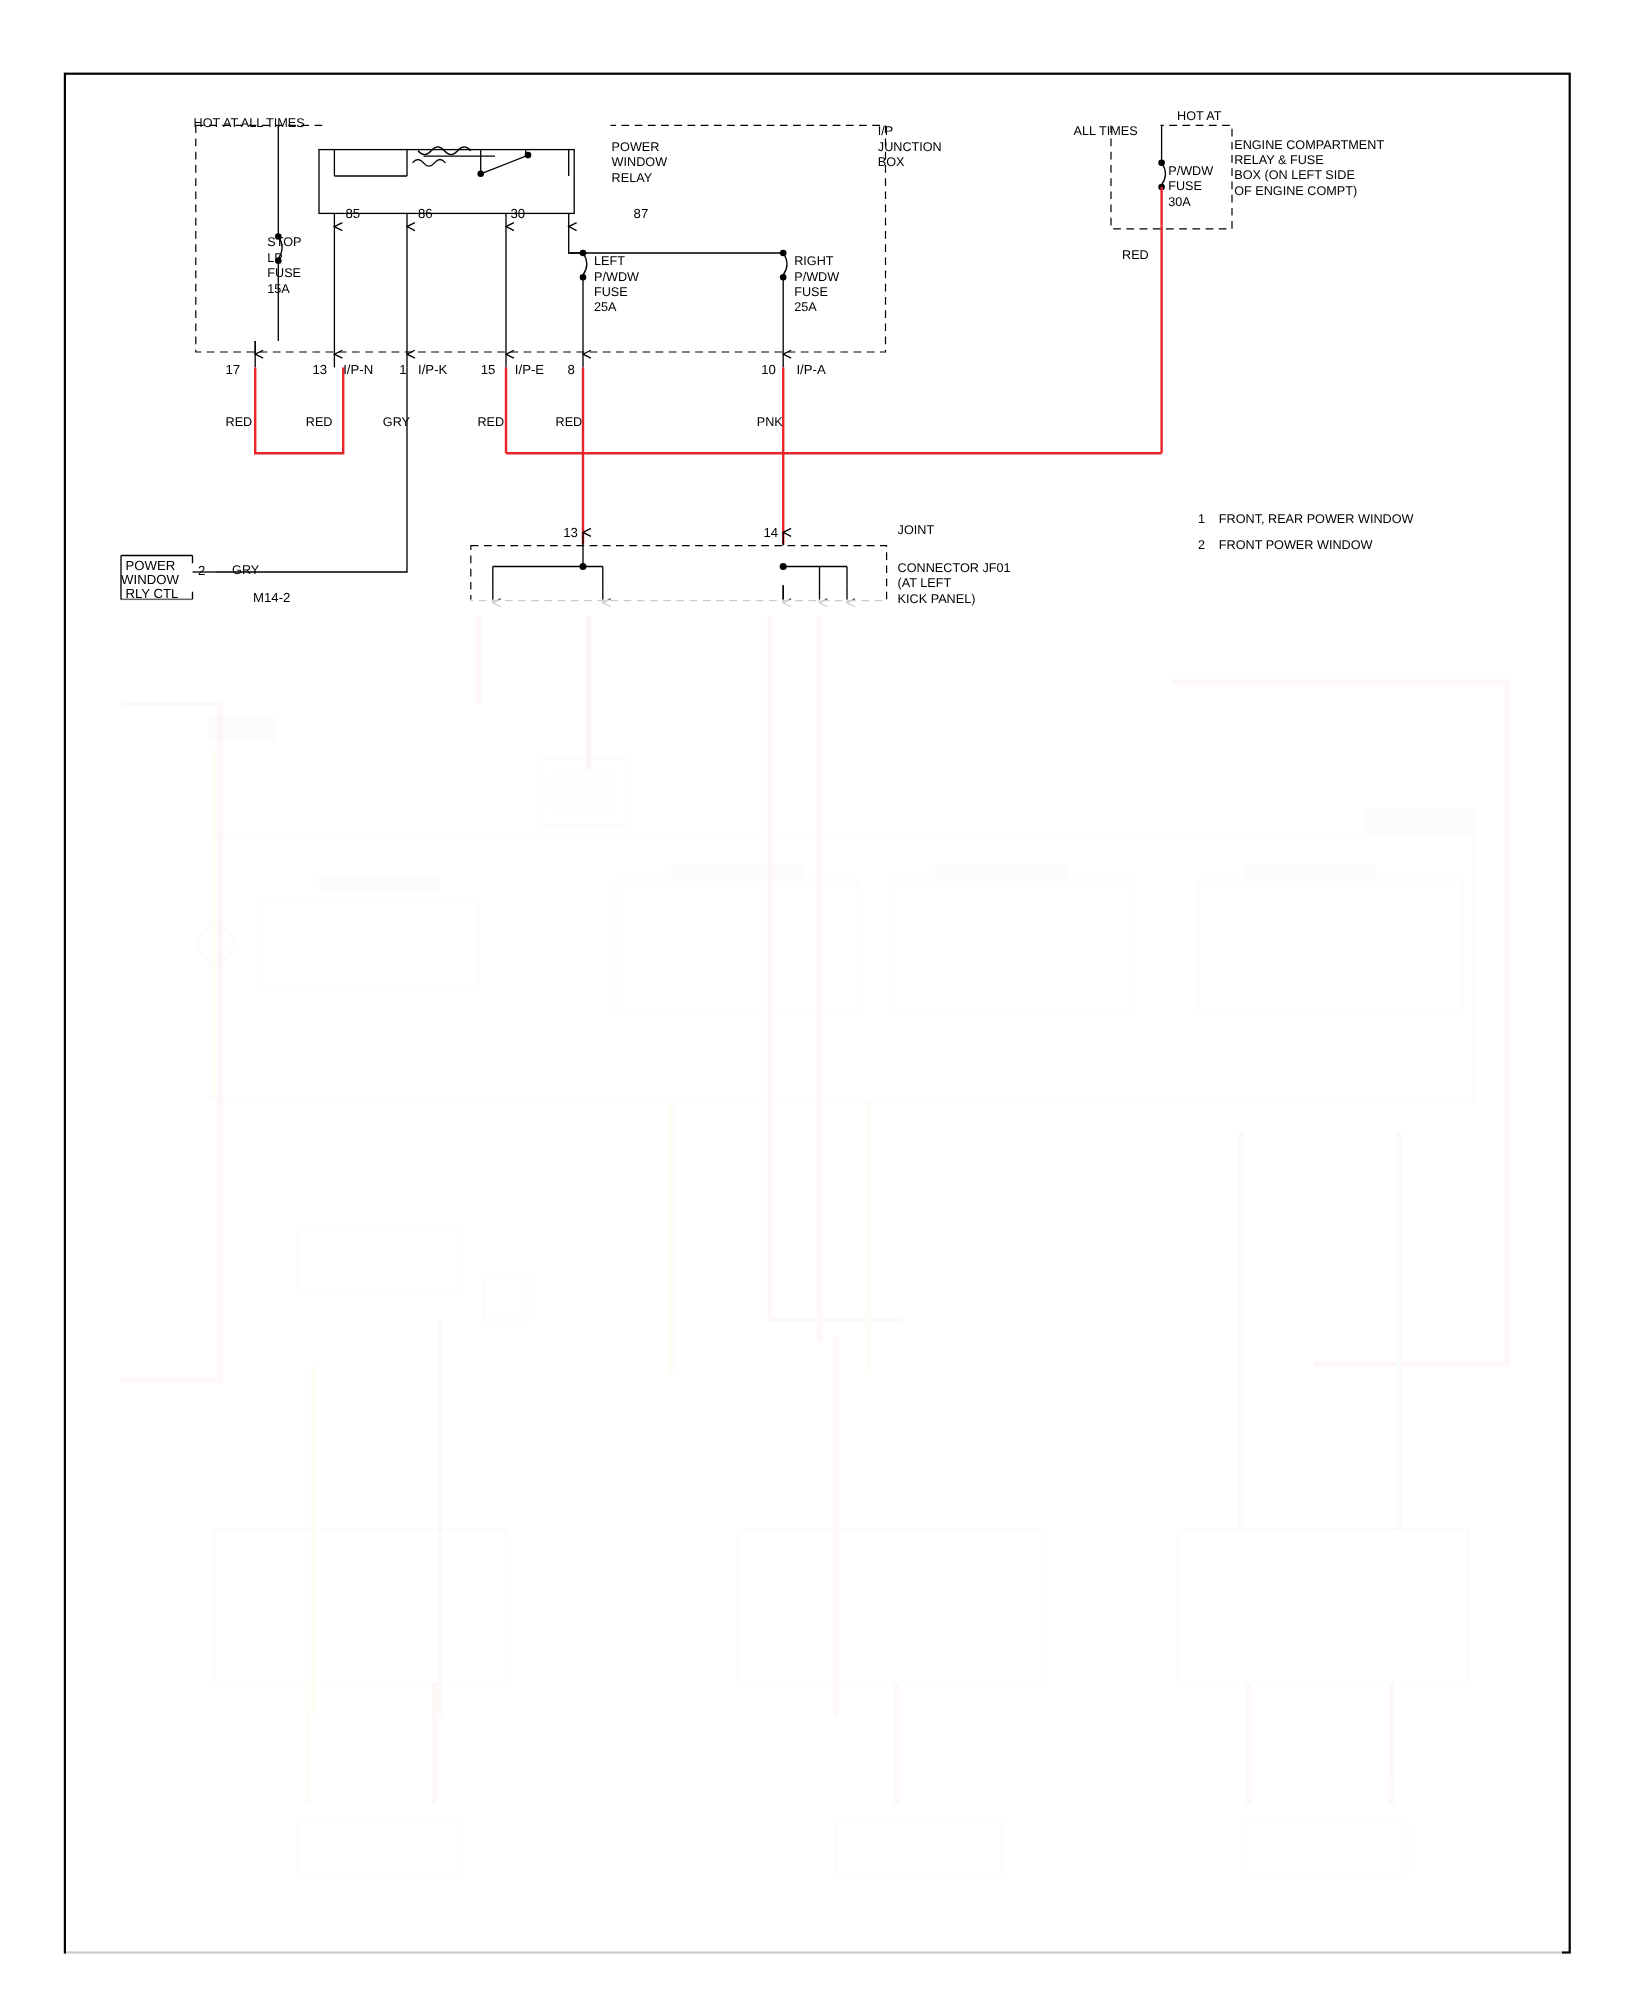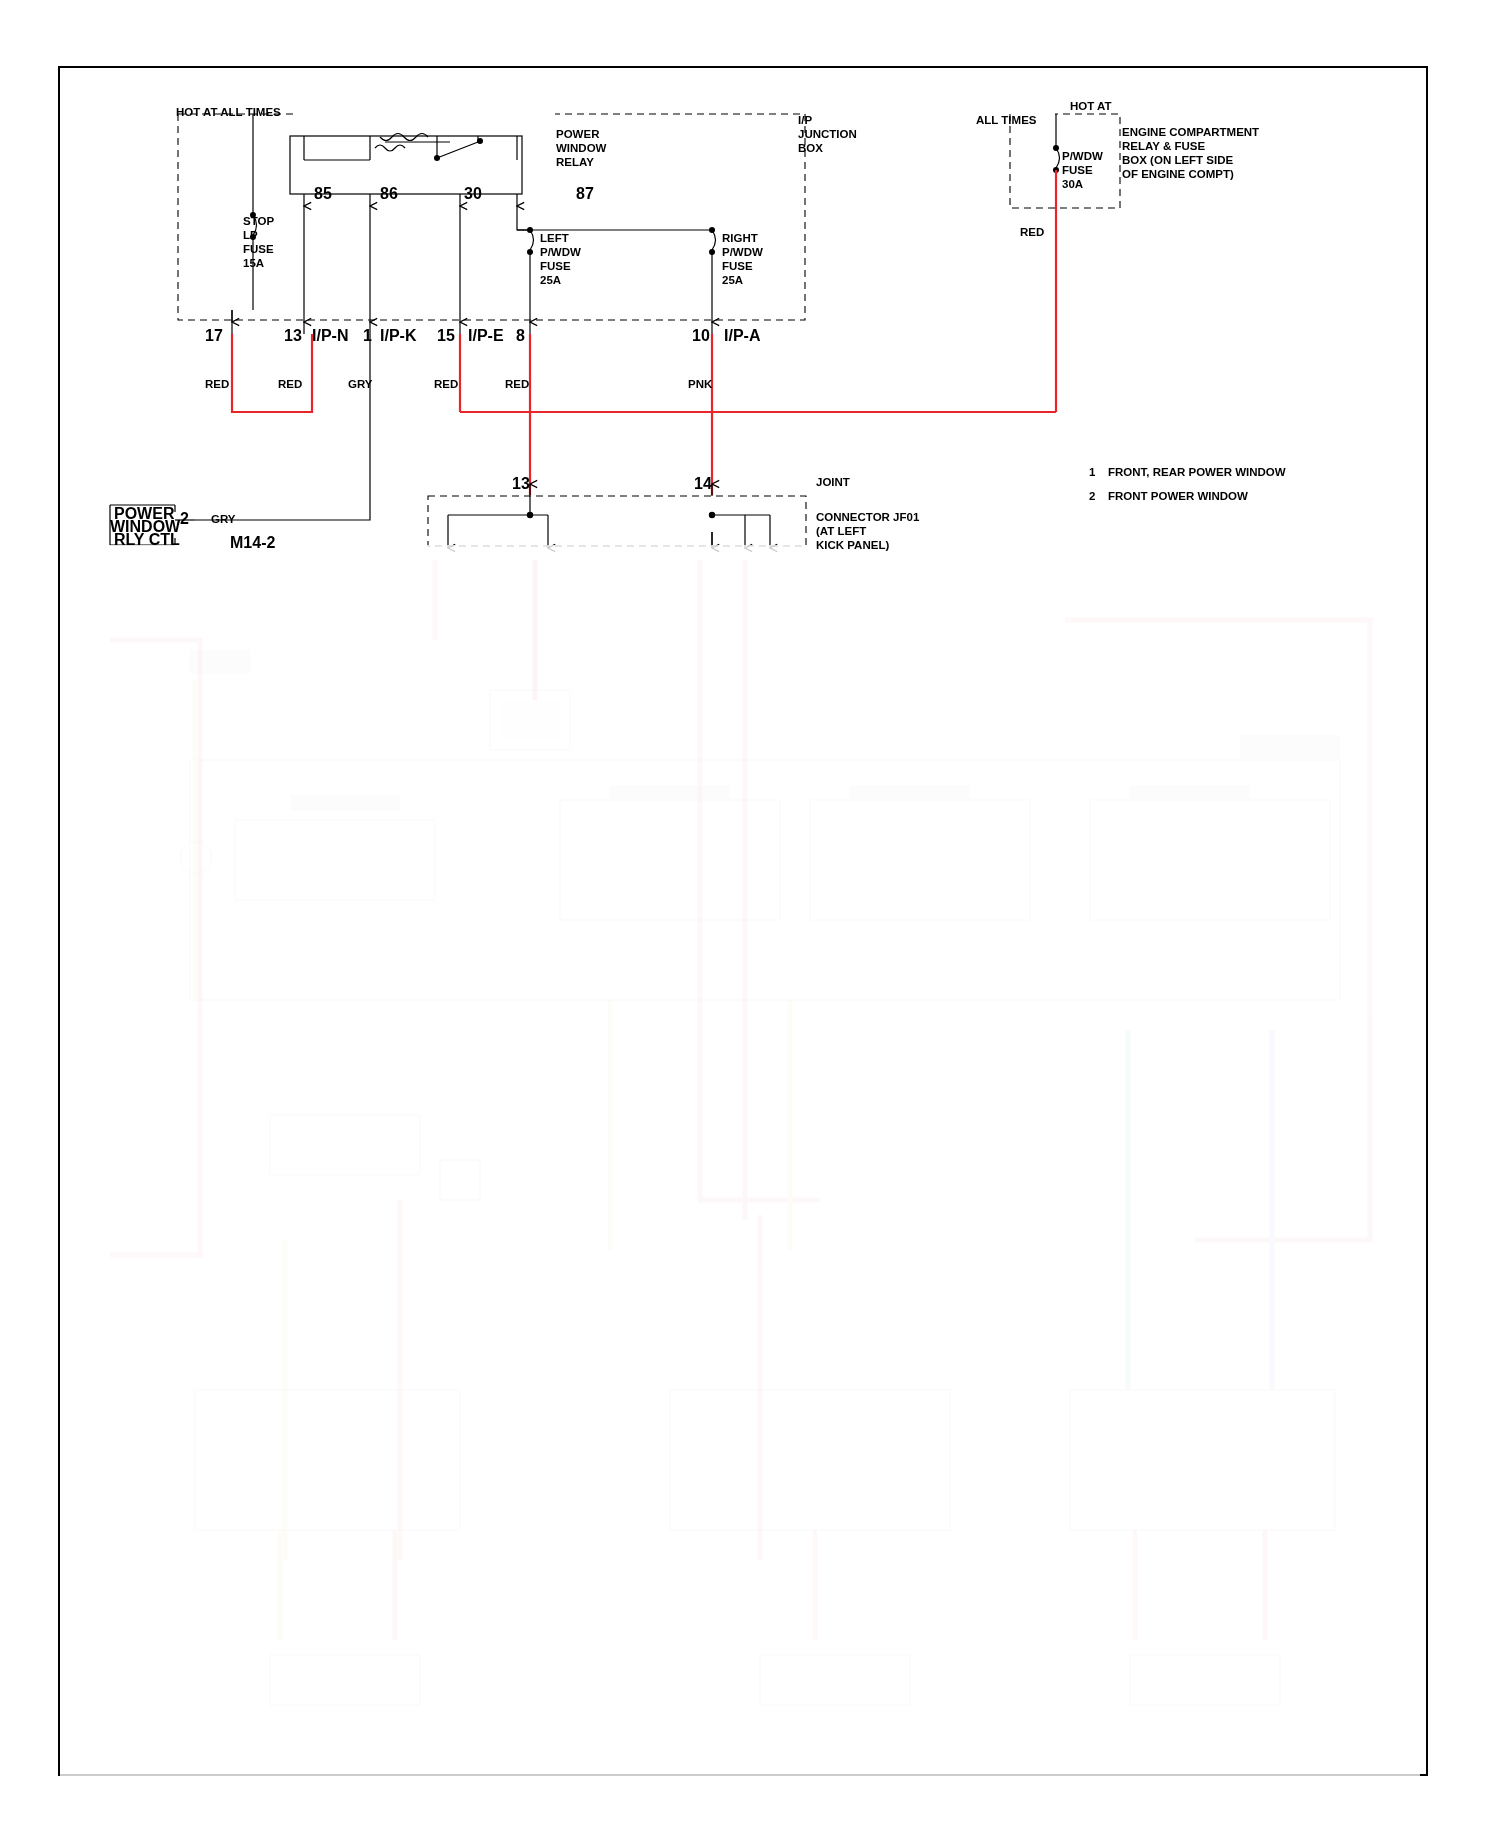--- a/index.html
+++ b/index.html
@@ -12,21 +12,20 @@
     height: 1828px;
     font-family: "Liberation Sans", sans-serif;
     position: relative;
     overflow: hidden;
   }
   #page {
     position: absolute;
     left: 0; top: 0;
     width: 1500px;
     height: 1648px;
-    font-weight: bold;
   }
   .frame {
     position: absolute;
     left: 58px; top: 66px;
     width: 1370px;
     height: 1710px;
     border: 2px solid #000;
     background: #fff;
     box-sizing: border-box;
   }
@@ -46,21 +45,21 @@
     height: 1828px;
   }
   .lbl {
     position: absolute;
     font-family: "Liberation Sans", sans-serif;
     font-size: 11.5px;
     color: #000;
     line-height: 13px;
     white-space: pre;
   }
-  .lbl.sm { font-size: 16px; line-height: 12px; }
+  .lbl.sm { font-size: 12px; line-height: 12px; }
 </style>
 </head>
 <body>
 
 <div id="page">
 
   <div class="frame"></div>
 
   <svg class="layer" viewBox="0 0 1500 1828">
     <defs>

